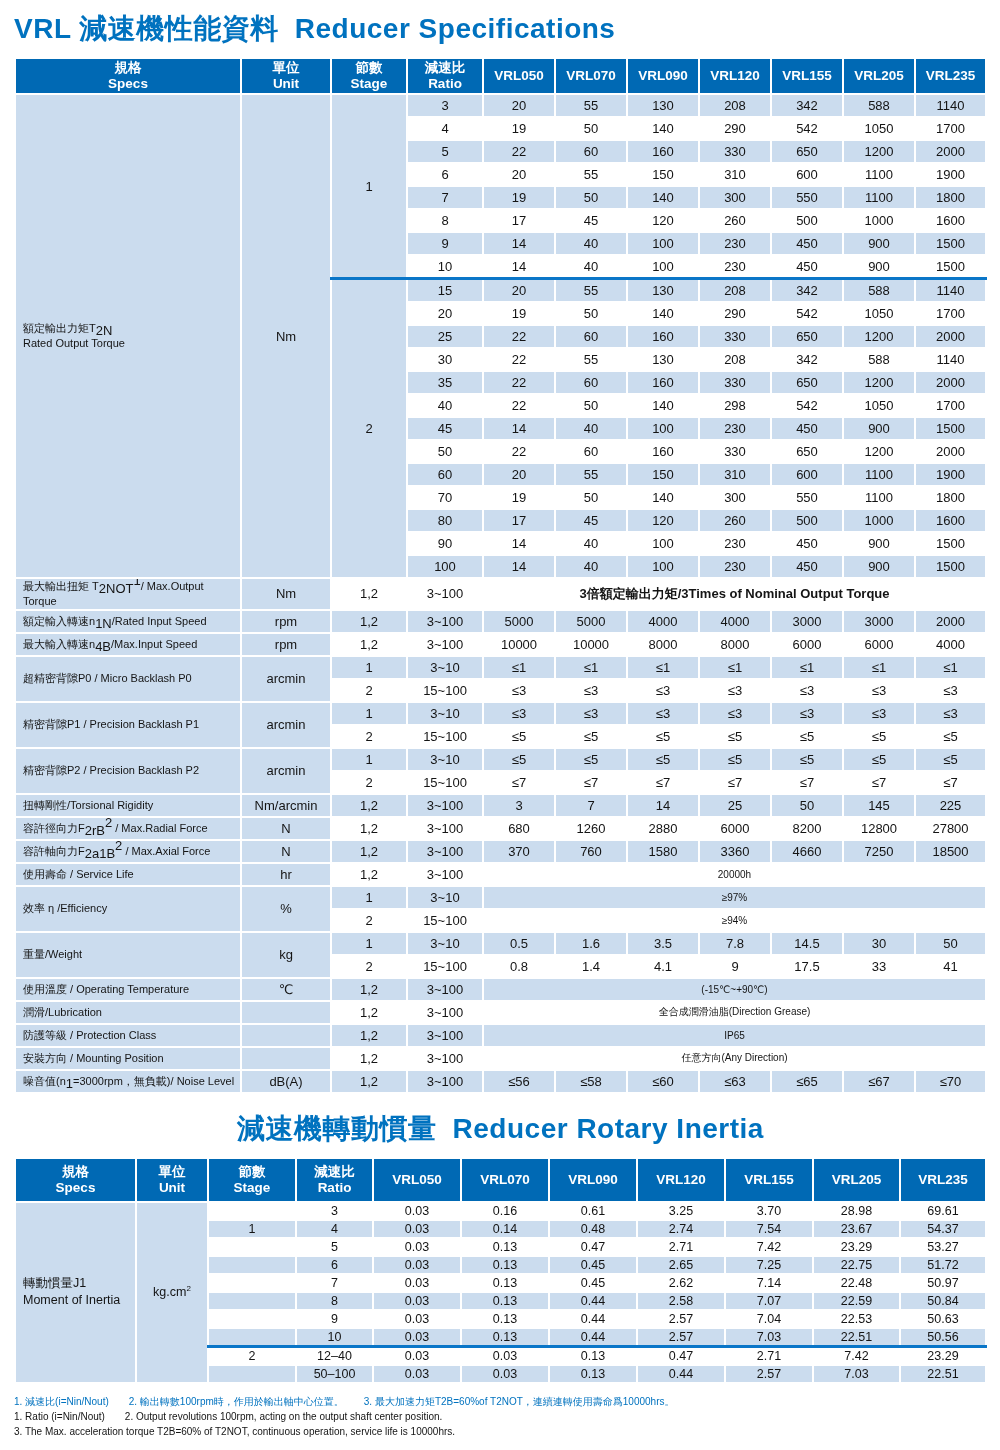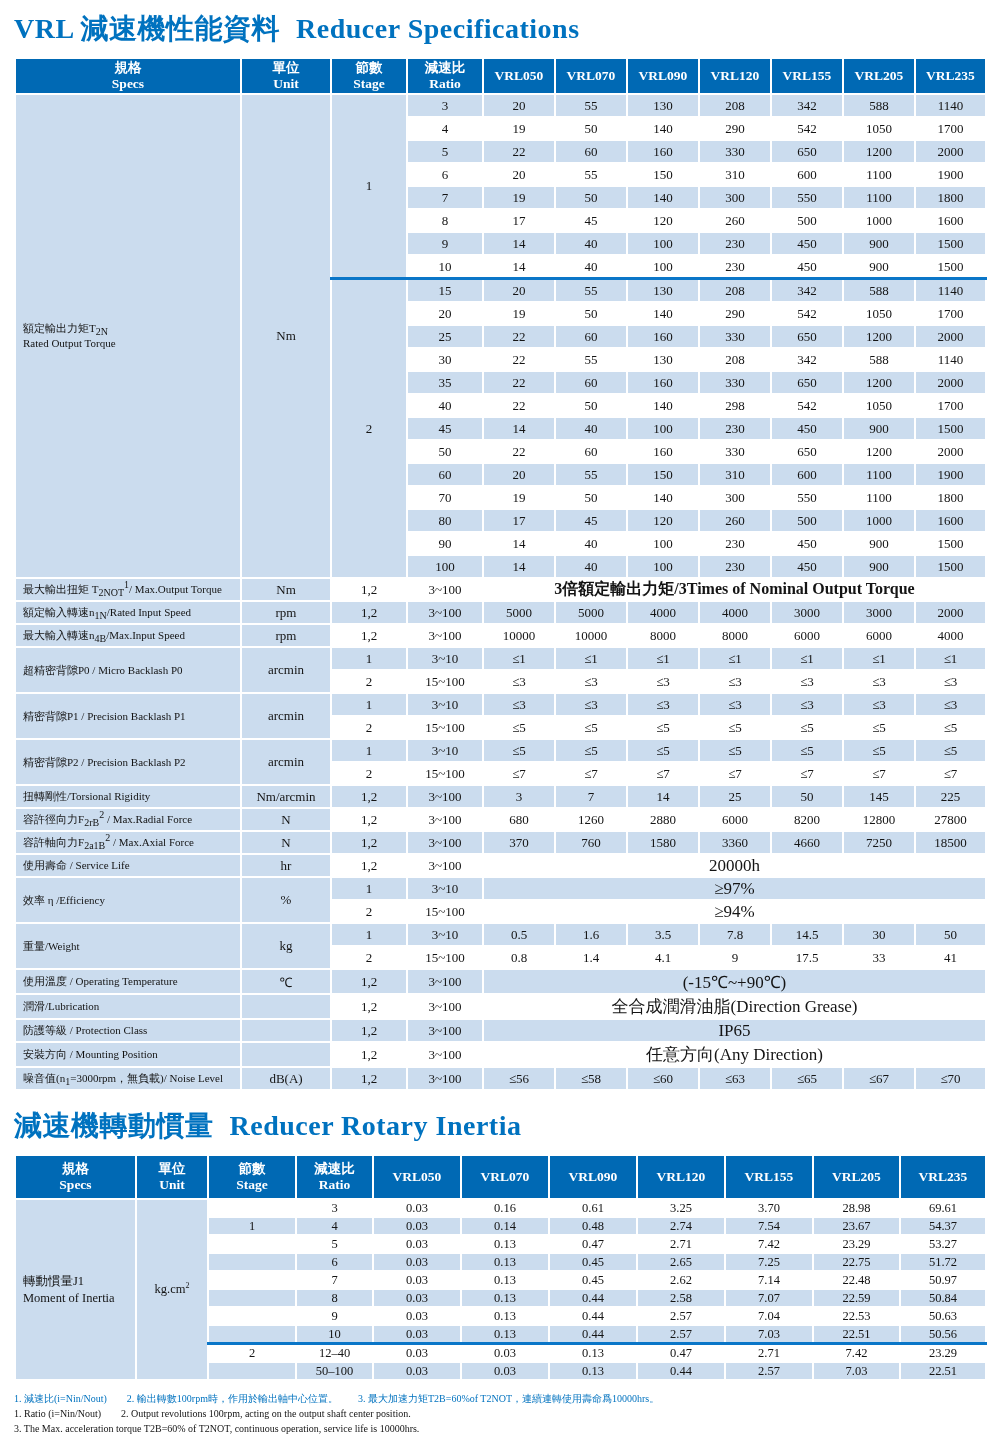--- a/index.html
+++ b/index.html
@@ -9,51 +9,51 @@
     --divider-blue:#0a76c8;
     --text:#141414;
   }
   html,body{margin:0;padding:0;background:#fff;}
   body{
     width:1000px;height:1450px;
     font-family:"Liberation Sans","DejaVu Sans",sans-serif;
     color:var(--text);
     overflow:hidden;
   }
-  .page{padding:6px 13px 0 14px;font-family:Liberation Serif, serif;}
+  .page{padding:6px 13px 0 14px;}
   .title{
     font-size:28px;font-weight:bold;color:var(--title-blue);
     margin:4px 0 9px 0;letter-spacing:0.5px;white-space:nowrap;
   }
   .title .en{margin-left:16px;}
-  .title2{margin-top:16px;margin-bottom:9px;}
+  .title2{margin-top:16px;margin-bottom:9px;text-align:center;}
   table{border-collapse:collapse;table-layout:fixed;width:971px;}
   th,td{
     border:2px solid #fff;text-align:center;vertical-align:middle;
     padding:0;overflow:hidden;white-space:nowrap;font-size:13px;
   }
   th{
     background:var(--header-bg);color:#fff;font-weight:bold;
     font-size:13.5px;line-height:1.15;
   }
   #spec-table th{height:34px;}
   #inertia-table th{height:42px;}
   #spec-table td{height:21px;}
   #inertia-table td{height:16px;font-size:12.5px;}
   td.lb{background:var(--row-alt);}
   td.label{
     text-align:left;padding:0 4px 0 7px;font-size:11px;
     line-height:1.35;white-space:normal;
   }
   td.unit{font-size:13px;}
-  td.spanv{font-size:17px;}
-  td.spanv.bold{font-weight:bold;font-size:16px;text-align:center;}
+  td.spanv{font-size:10px;}
+  td.spanv.bold{font-weight:bold;font-size:13px;text-align:center;}
   td.divider{border-top:3px solid var(--divider-blue);text-align:center;}
   sub,sup{font-size:8px;line-height:0;}
-  td.label sub, td.label sup{font-size:10px;}
+  td.label sub, td.label sup{font-size:13px;}
   .footnotes{margin-top:10px;}
   .fn{font-size:10px;line-height:1.5;white-space:nowrap;}
   .fn-zh{color:var(--title-blue);}
 </style>
 </head>
 <body>
 
 <div class="page">
 
   <div class="title">

